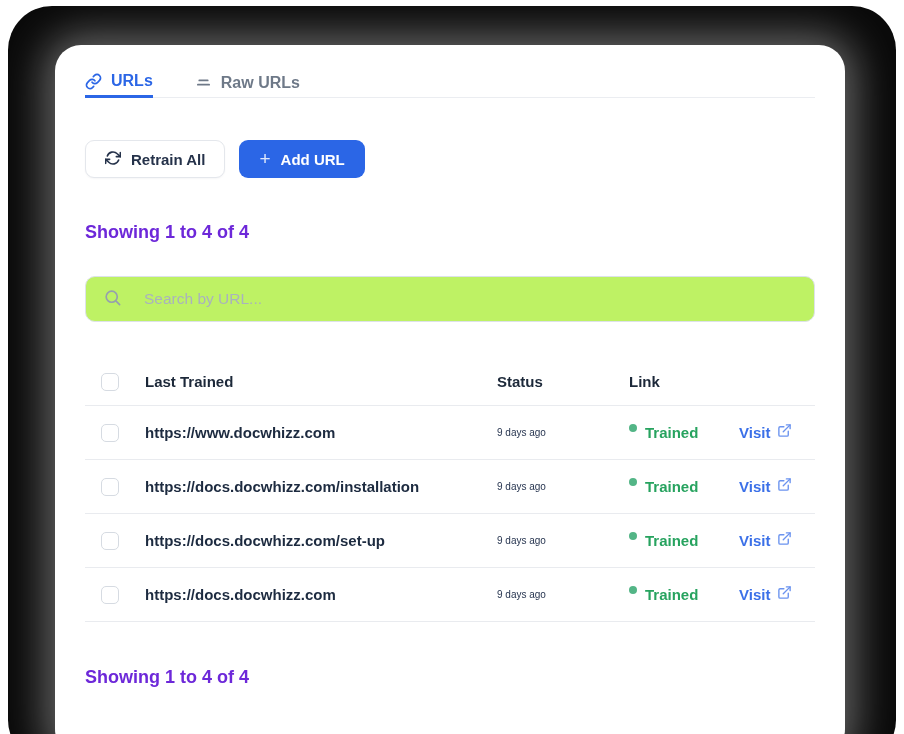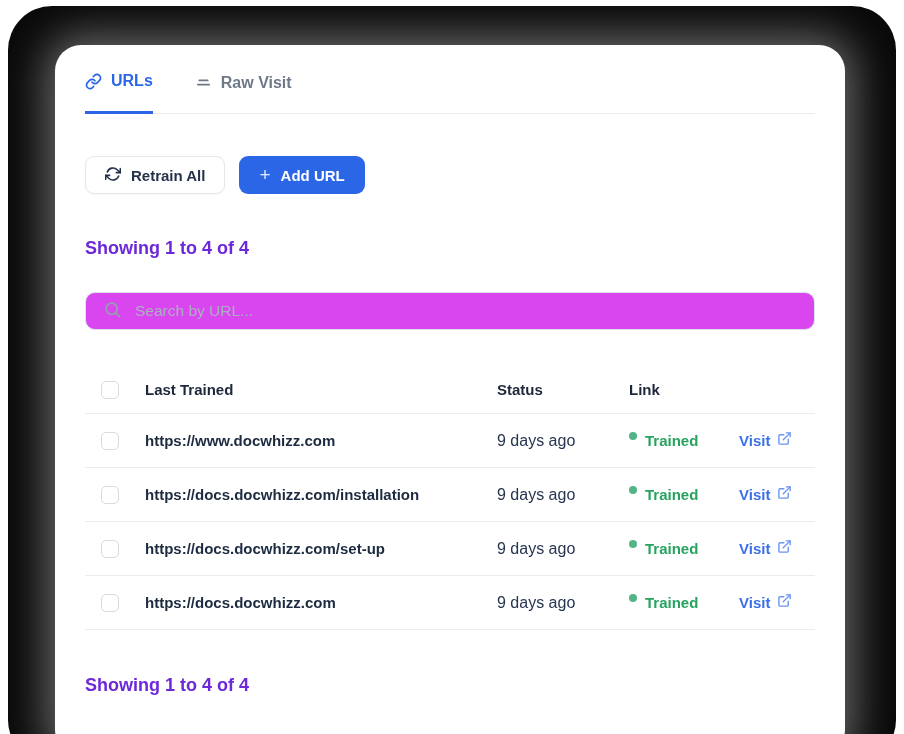--- a/index.html
+++ b/index.html
@@ -30,21 +30,21 @@
     padding:0 30px;
     box-shadow:0 0 42px 10px rgba(255,255,255,0.38);
   }
   
   .tabs{
     display:flex;gap:42px;padding-top:26px;
     border-bottom:1px solid #ebedf1;
   }
   .tab{
     display:flex;align-items:center;gap:9px;
-    padding-bottom:20px;margin-bottom:-1px;
+    padding-bottom:4px;margin-bottom:-1px;
     font-size:16px;font-weight:700;color:var(--muted);
     cursor:pointer;line-height:20px;
   }
   .tab.active{
     color:var(--accent);
     border-bottom:3px solid var(--accent);
   }
   .tab svg{display:block;}
   
   .toolbar{margin-top:42px;display:flex;gap:14px;}
@@ -59,43 +59,43 @@
   }
   .btn-add{
     background:var(--accent);color:#ffffff;border:none;padding:0 20px;
   }
   .btn-add .plus{font-size:19px;font-weight:400;color:rgba(255,255,255,0.85);line-height:1;margin-top:-1px;}
   
   .summary{margin-top:44px;font-size:18px;font-weight:600;color:#6d28d9;}
   .summary.bottom{margin-top:45px;}
   
   .search-box{
-    margin-top:33px;height:38px;border:1px solid #dde2e9;border-radius:10px;
-    display:flex;align-items:center;padding:0 17px;gap:11px;background:#d946ef;
+    margin-top:33px;height:46px;border:1px solid #dde2e9;border-radius:10px;
+    display:flex;align-items:center;padding:0 17px;gap:20px;background:#bef264;
   }
   .search-box input{
     flex:1;border:none;outline:none;font-size:15.5px;color:#33404f;
     font-family:"Liberation Sans",sans-serif;background:transparent;
   }
   .search-box input::placeholder{color:#a9b2be;}
   
   .table{margin-top:36px;}
   .trow{
     display:grid;grid-template-columns:60px 352px 132px 110px auto;
     align-items:center;border-bottom:1px solid #e9ebef;
   }
   .trow.head{height:48px;font-size:15px;font-weight:700;color:#1c2839;}
   .trow.body{height:54px;}
   .cell-cb{padding-left:16px;display:flex;align-items:center;}
   .cb{
     width:18px;height:18px;border:1.5px solid #d6dbe2;border-radius:5px;
     background:#fff;cursor:pointer;display:inline-block;
   }
   .cell-url{font-size:15px;font-weight:700;color:var(--text-dark);}
-  .cell-trained{font-size:16px;font-weight:500;color:#273550;}
+  .cell-trained{font-size:10px;font-weight:500;color:#273550;}
   .cell-status{display:flex;gap:8px;font-size:15px;font-weight:600;color:var(--green);}
   .dot{width:8px;height:8px;border-radius:50%;background:var(--green-dot);display:inline-block;}
   .cell-link a{
     display:inline-flex;align-items:center;gap:7px;text-decoration:none;
     font-size:15px;font-weight:700;color:var(--link-blue);cursor:pointer;
   }
 </style>
 </head>
 <body>
 
@@ -113,21 +113,21 @@
       </span>
       <span>URLs</span>
     </div>
     <div class="tab">
       <span>
         <svg width="17" height="17" viewBox="0 0 24 24" fill="none" stroke="currentColor" stroke-width="2.4" stroke-linecap="round">
           <line x1="6" y1="9" x2="18" y2="9"></line>
           <line x1="4" y1="15" x2="20" y2="15"></line>
         </svg>
       </span>
-      <span>Raw Visit</span>
+      <span>Raw URLs</span>
     </div>
   </div>
 
   <div class="toolbar">
     <button class="btn btn-retrain">
       <span>
         <svg width="16" height="16" viewBox="0 0 24 24" fill="none" stroke="#25324a" stroke-width="2.4" stroke-linecap="round" stroke-linejoin="round">
           <polyline points="23 4 23 10 17 10"></polyline>
           <polyline points="1 20 1 14 7 14"></polyline>
           <path d="M3.51 9a9 9 0 0 1 14.85-3.36L23 10"></path>

